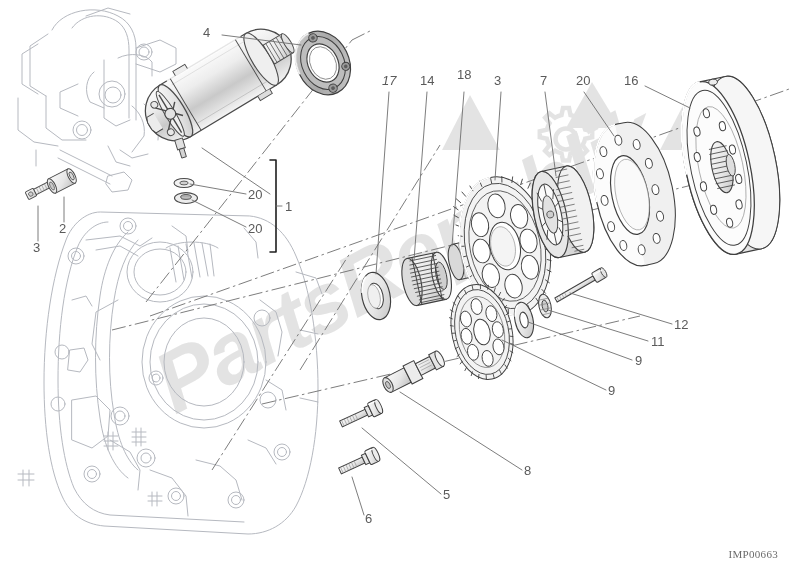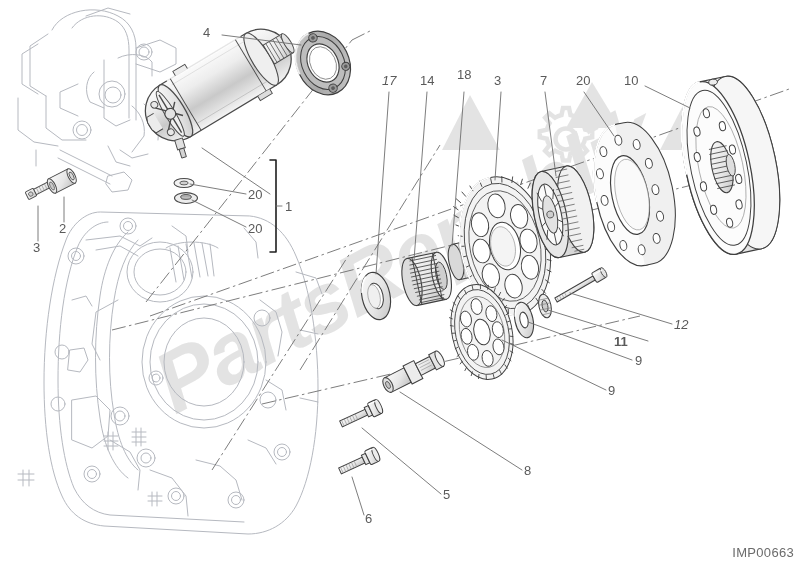--- a/index.html
+++ b/index.html
@@ -28,24 +28,24 @@
     position: absolute;
     font-family: "Liberation Sans", sans-serif;
     font-size: 13px;
     color: #5a5a5a;
     line-height: 1;
     white-space: nowrap;
     user-select: none;
   }
   #ref-code {
     position: absolute;
-    right: 6px;
+    right: 22px;
     bottom: 4px;
-    font-family: Liberation Sans, sans-serif;
-    font-size: 13px;
+    font-family: Liberation Serif, serif;
+    font-size: 11px;
     letter-spacing: 0.3px;
     color: #6b6b6b;
   }
 </style>
 </head>
 <body>
 
 <div id="page">
 
   <svg id="diagram-svg" viewBox="0 0 800 564">
@@ -662,28 +662,28 @@
     </g>
   </svg>
 
   <div class="callout-label" style="left:203px;  top:26px;">4</div>
   <div class="callout-label" style="left:382px;  top:74px;font-style:italic;">17</div>
   <div class="callout-label" style="left:420px;  top:74px;">14</div>
   <div class="callout-label" style="left:457px;  top:68px;">18</div>
   <div class="callout-label" style="left:494px;  top:74px;">3</div>
   <div class="callout-label" style="left:540px;  top:74px;">7</div>
   <div class="callout-label" style="left:576px;  top:74px;">20</div>
-  <div class="callout-label" style="left:624px;  top:74px;">10</div>
+  <div class="callout-label" style="left:624px;  top:74px;">16</div>
   <div class="callout-label" style="left:248px;  top:188px;text-align:center;">20</div>
   <div class="callout-label" style="left:285px;  top:200px;">1</div>
   <div class="callout-label" style="left:248px;  top:222px;">20</div>
   <div class="callout-label" style="left:59px;   top:222px;">2</div>
   <div class="callout-label" style="left:33px;   top:241px;">3</div>
-  <div class="callout-label" style="left:674px;  top:318px;font-style:italic;">12</div>
-  <div class="callout-label" style="left:614px;  top:335px;font-weight:bold;">11</div>
+  <div class="callout-label" style="left:674px;  top:318px;">12</div>
+  <div class="callout-label" style="left:651px;  top:335px;">11</div>
   <div class="callout-label" style="left:635px;  top:354px;">9</div>
   <div class="callout-label" style="left:608px;  top:384px;">9</div>
   <div class="callout-label" style="left:524px;  top:464px;">8</div>
   <div class="callout-label" style="left:443px;  top:488px;">5</div>
   <div class="callout-label" style="left:365px;  top:512px;">6</div>
 
   <div id="ref-code">IMP00663</div>
 
 </div>
 

